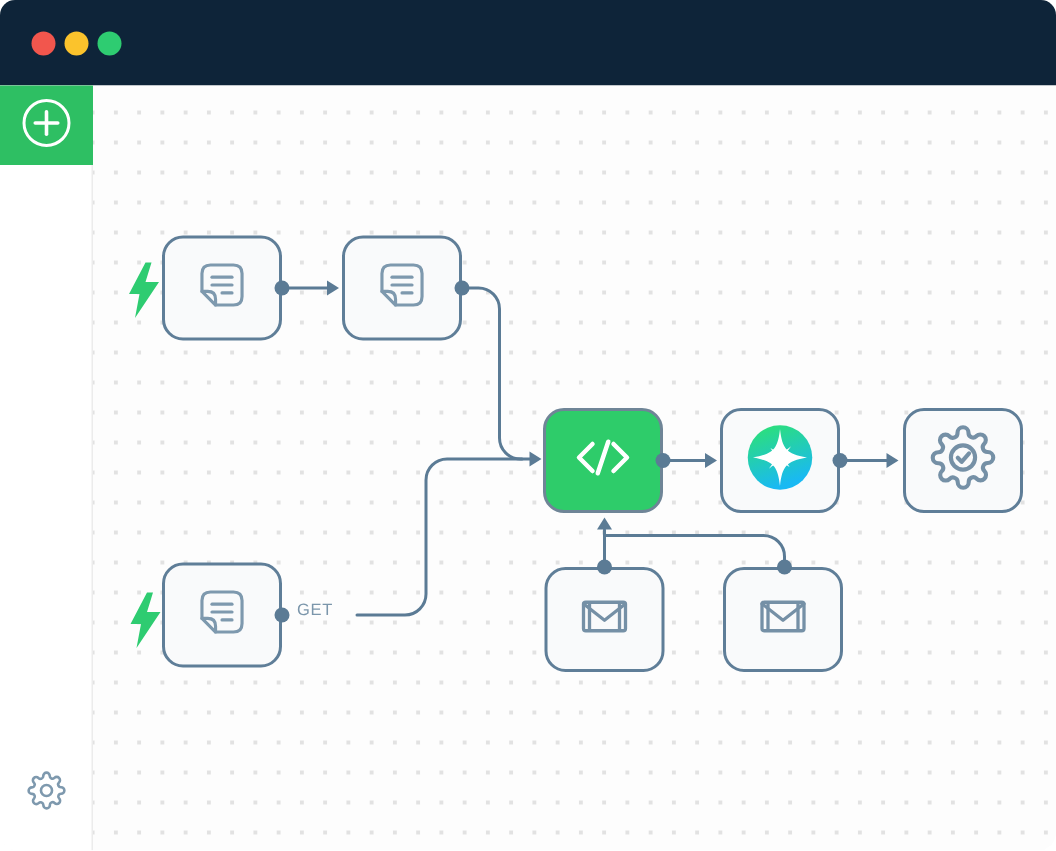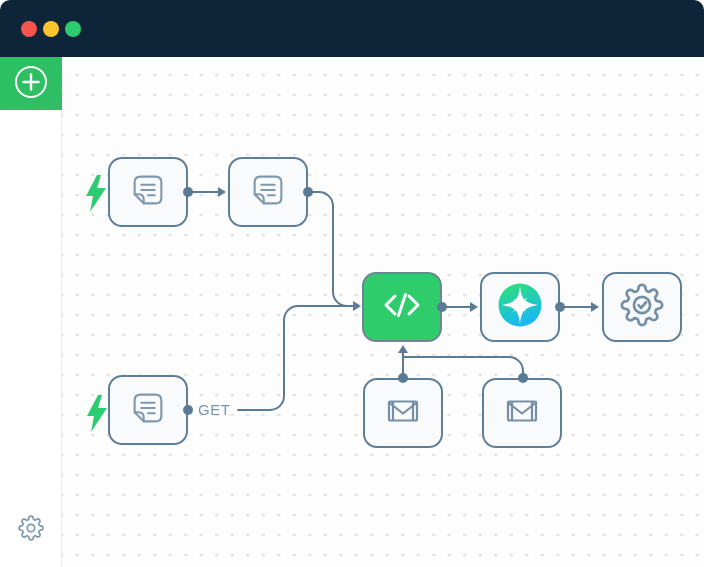--- a/index.html
+++ b/index.html
@@ -36,21 +36,21 @@
   .node {
     position:absolute; width:80px; height:70px;
     background:#f9fafb; border:2px solid #5f7e98; border-radius:14px;
     display:flex; align-items:center; justify-content:center;
     cursor:pointer; z-index:2;
   }
   .node-code { background:#2ecc6a; border-color:#6f8597; }
   .overlay { position:absolute; left:0; top:0; z-index:3; pointer-events:none; }
   .get-label {
     position:absolute; left:136px; top:344px; z-index:3;
-    color:#7b96ab; font-size:15px; letter-spacing:0.5px;
+    color:#7b96ab; font-size:11px; letter-spacing:0.5px;
   }
 </style>
 </head>
 <body>
 
 <div class="window">
 
   <div class="titlebar">
     <span class="traffic" style="background:#f2564d"></span>
     <span class="traffic" style="background:#fbc32c"></span>

